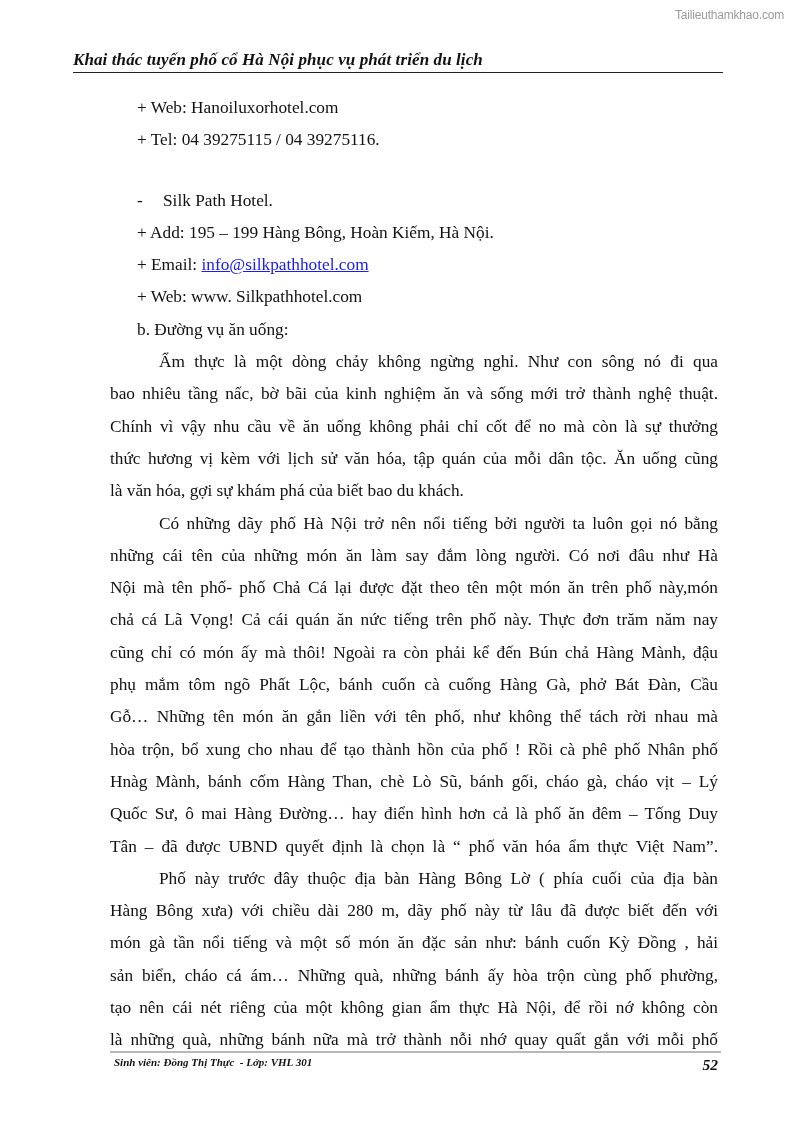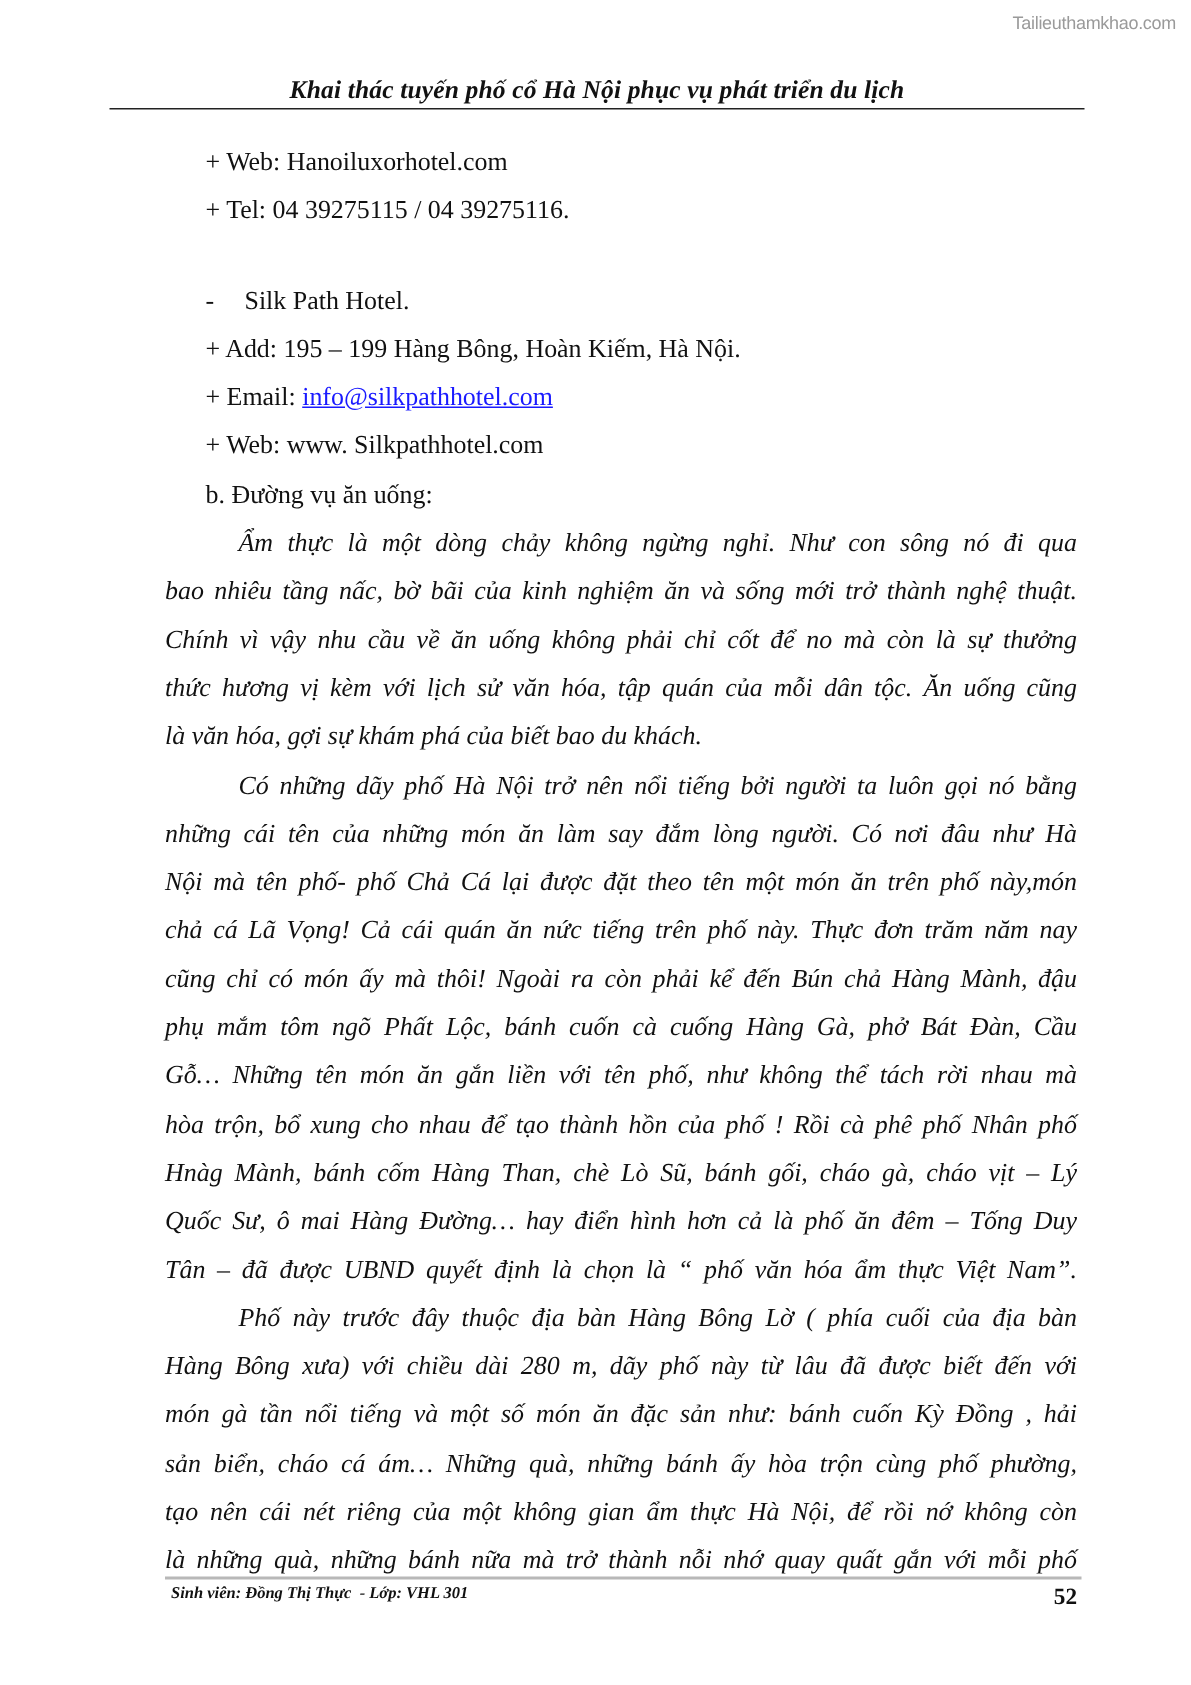--- a/index.html
+++ b/index.html
@@ -22,21 +22,20 @@
       font-family: "Liberation Sans", "DejaVu Sans", sans-serif;
       font-size: 12px;
       color: #9a9a9a;
       letter-spacing: -0.2px;
     }
     .header-title {
       position: absolute;
       top: 50px;
       left: 73px;
       width: 650px;
-      text-align: center;
       font-family: "Liberation Serif", "DejaVu Serif", serif;
       font-style: italic;
       font-weight: bold;
       font-size: 17px;
       color: #111;
       letter-spacing: 0.1px;
     }
     .header-rule {
       position: absolute;
       top: 72px;
@@ -58,21 +57,20 @@
       white-space: nowrap;
       margin: 0;
     }
     .ind1 { padding-left: 27px; font-family: Liberation Serif, serif; }
     .bullet-line { padding-left: 27px; margin-top: 28px; }
     .bullet-line .dash { display: inline-block; width: 26px; }
     .para {
       text-align: justify;
       text-align-last: justify;
       margin: 0;
-      font-style: italic;
     }
     .para-last { text-align-last: left; }
     .first-indent { text-indent: 49px; }
     .link {
       color: #1a1aff;
       text-decoration: underline;
     }
     .ref {
       font-size: 13.5px;
     }
@@ -92,20 +90,21 @@
       font-style: italic;
       font-weight: bold;
       font-size: 11px;
       color: #111;
     }
     .footer-right {
       position: absolute;
       top: 1056px;
       right: 76px;
       font-family: "Liberation Serif", "DejaVu Serif", serif;
+      font-style: italic;
       font-weight: bold;
       font-size: 15.5px;
       color: #111;
     }
   </style>
 </head>
 <body>
 
 <div class="watermark">Tailieuthamkhao.com</div>
 

